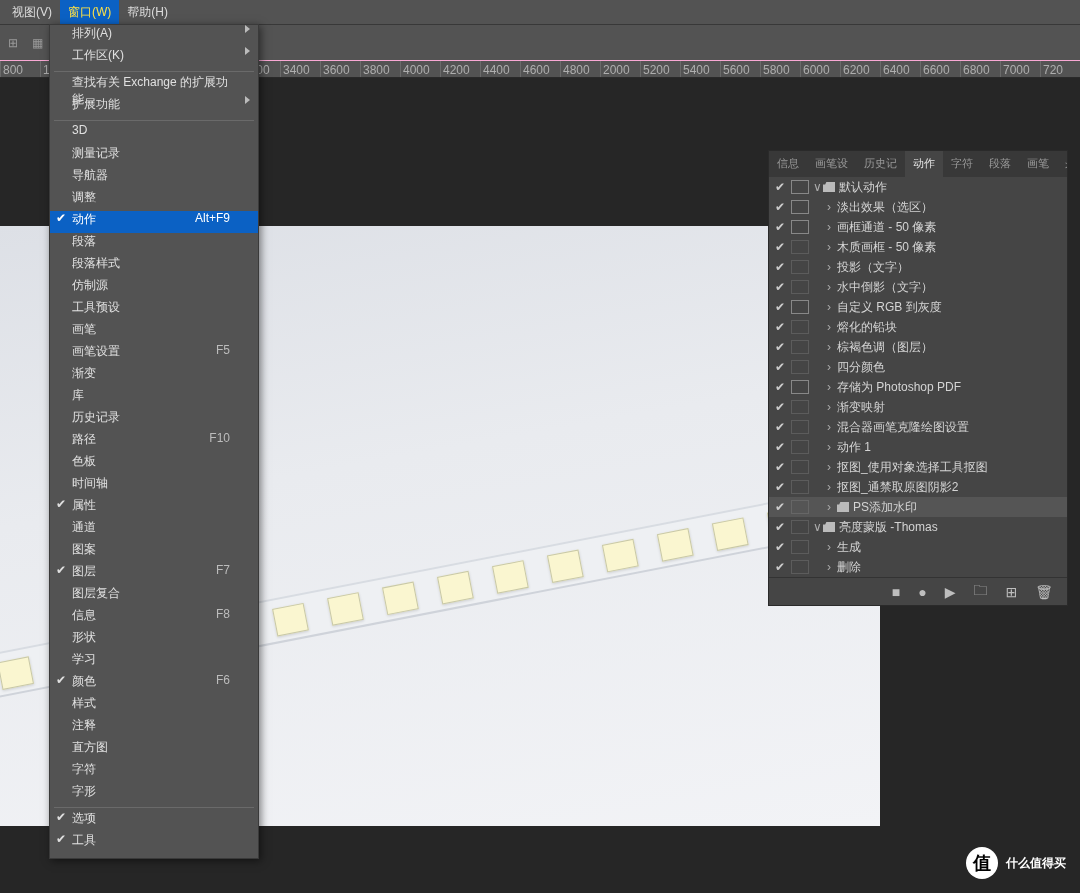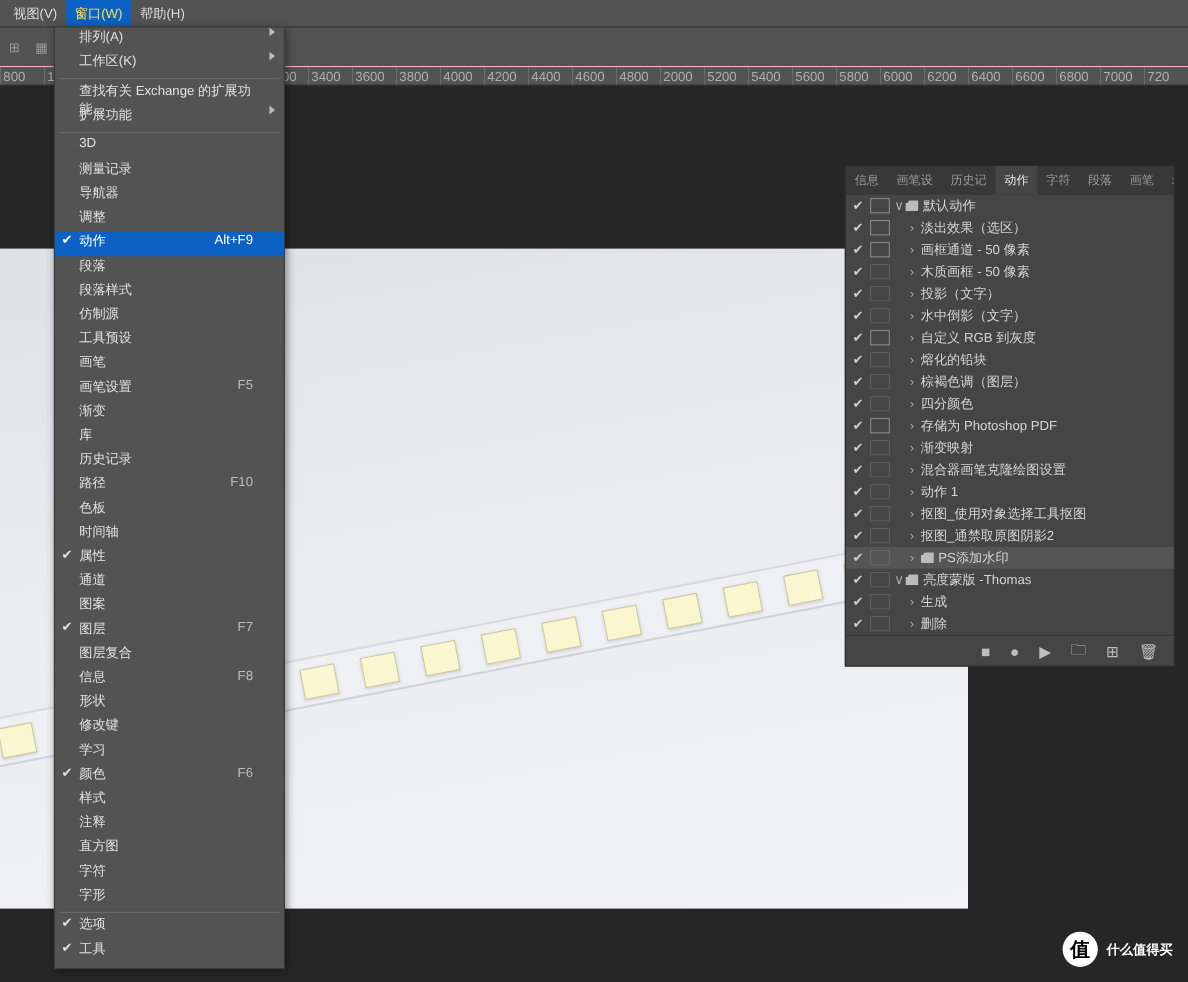--- a/index.html
+++ b/index.html
@@ -206,23 +206,20 @@
       <span>图层复合</span>
     </div>
     <div class="dropdown-item">
       <span>信息</span>
       <span class="short">F8</span>
     </div>
     <div class="dropdown-item">
       <span>形状</span>
     </div>
     <div class="dropdown-item">
-      <span>修改键</span>
-    </div>
-    <div class="dropdown-item">
       <span>学习</span>
     </div>
     <div class="dropdown-item">
       <span class="check">✔</span>
       <span>颜色</span>
       <span class="short">F6</span>
     </div>
     <div class="dropdown-item">
       <span>样式</span>
     </div>

